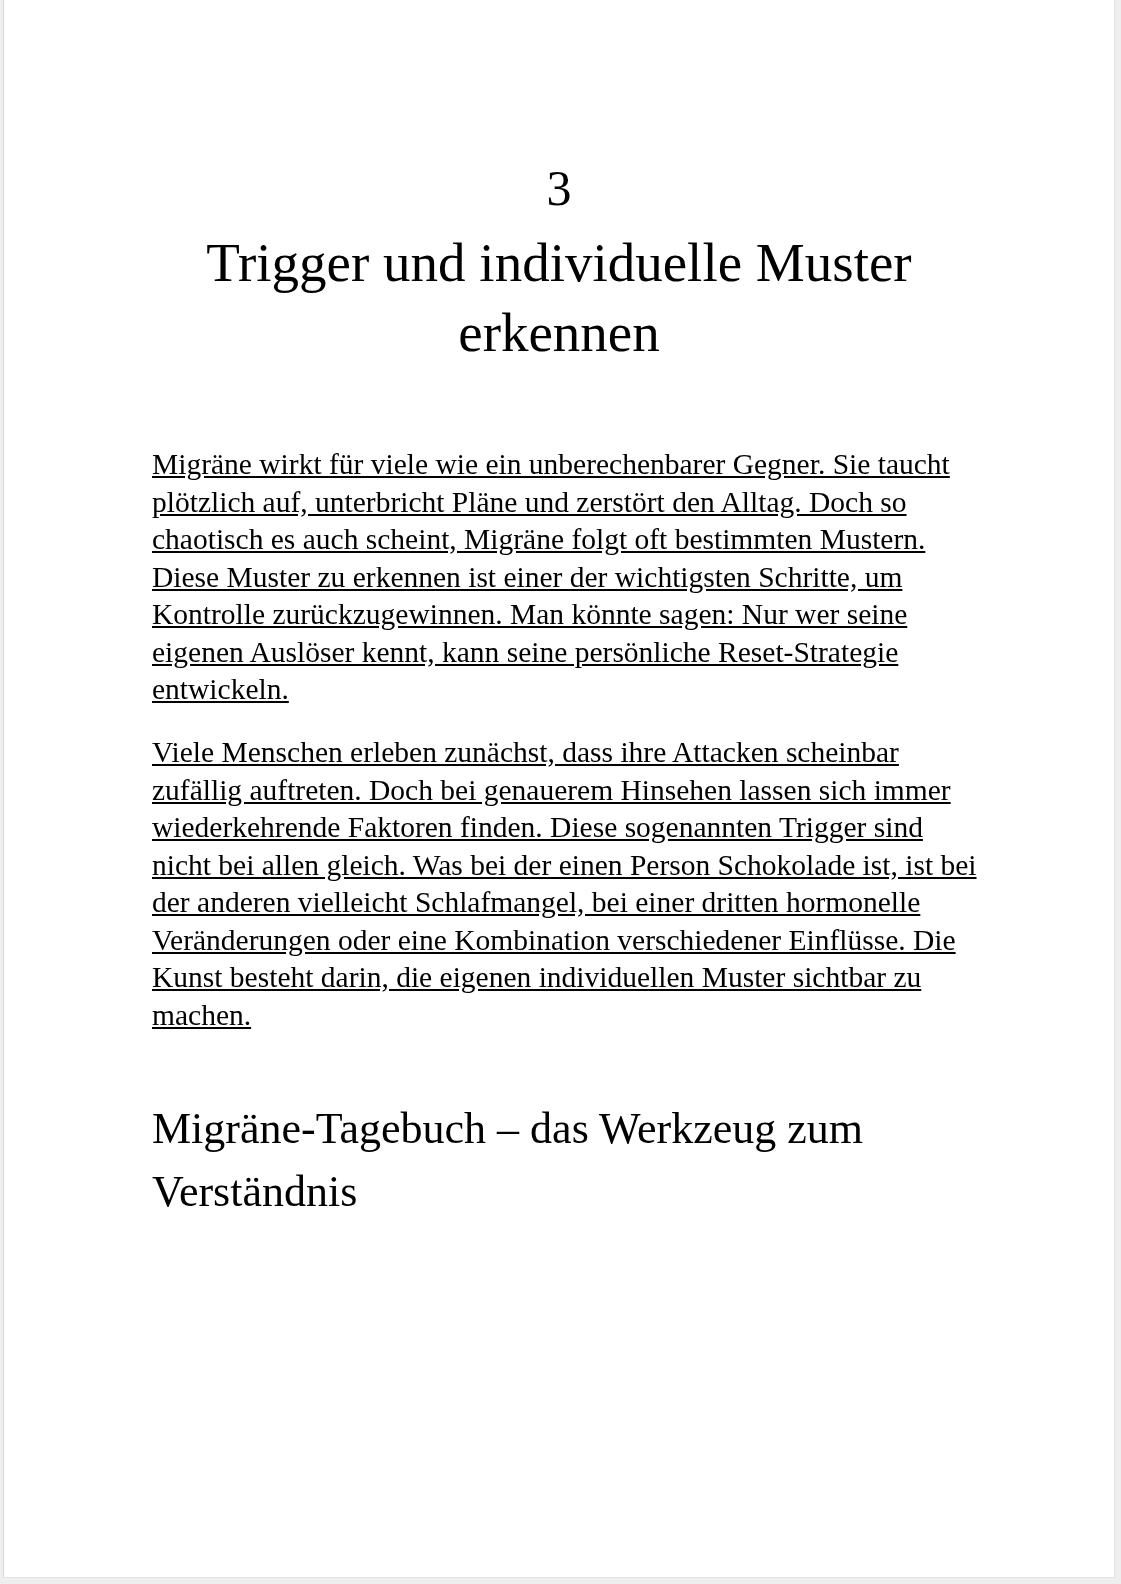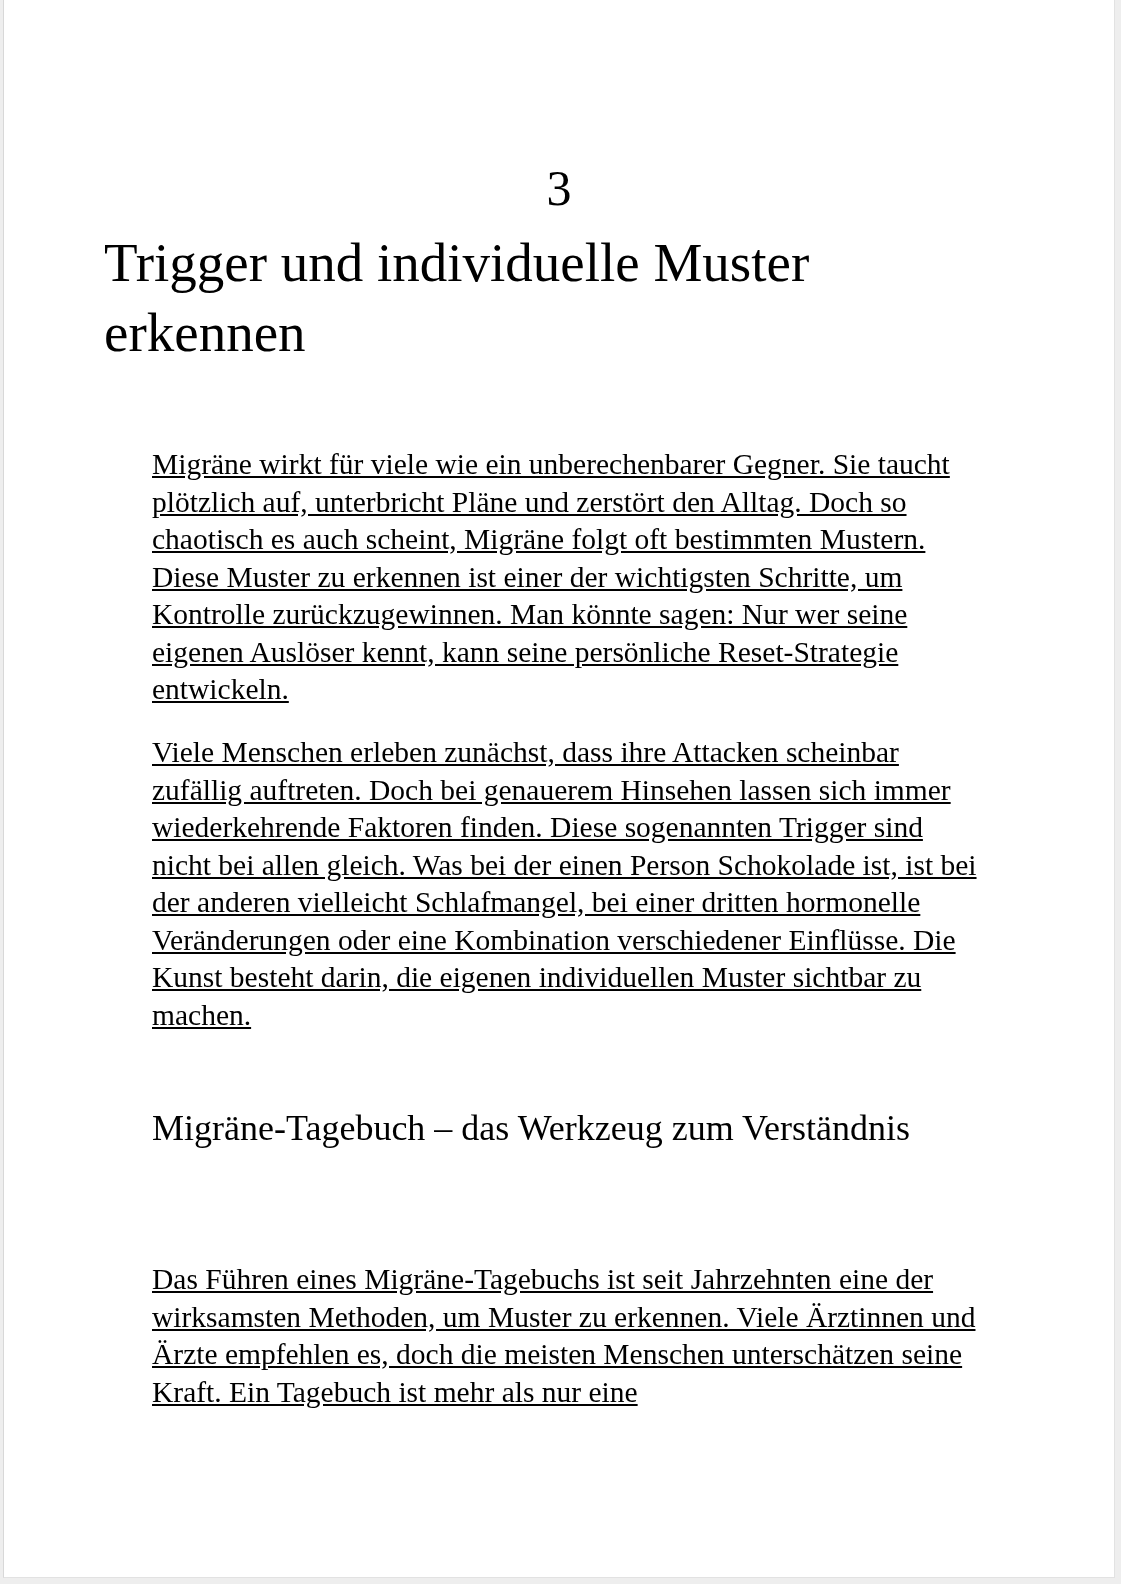--- a/index.html
+++ b/index.html
@@ -16,38 +16,37 @@
       border-bottom: 1px solid #e2e2e2;
       font-family: "Liberation Serif", "DejaVu Serif", serif;
       color: #000;
     }
     .chapter-number {
       position: absolute; left: 0; right: 0; top: 158px;
       text-align: center; font-size: 50px; line-height: 60px;
     }
     .chapter-title {
       position: absolute; left: 100px; right: 100px; top: 228px;
-      font-size: 55px; line-height: 70px;
+      text-align: center; font-size: 55px; line-height: 70px;
       margin: 0; font-weight: normal;
     }
     .para {
       position: absolute; left: 148px; width: 830px;
       font-size: 29.5px; line-height: 37.5px; margin: 0; text-decoration: underline;
     }
     .section-heading {
       position: absolute; left: 148px; width: 830px; top: 1097px;
-      font-size: 36px; line-height: 63px; margin: 0; font-weight: normal;
+      font-size: 44px; line-height: 63px; margin: 0; font-weight: normal;
     }
   </style>
 </head>
 <body>
 
 <div class="page">
   <div class="chapter-number">3</div>
   <h1 class="chapter-title">Trigger und individuelle Muster erkennen</h1>
 
   <p class="para" style="top:446px;">Migräne wirkt für viele wie ein unberechenbarer Gegner. Sie taucht plötzlich auf, unterbricht Pläne und zerstört den Alltag. Doch so chaotisch es auch scheint, Migräne folgt oft bestimmten Mustern. Diese Muster zu erkennen ist einer der wichtigsten Schritte, um Kontrolle zurückzugewinnen. Man könnte sagen: Nur wer seine eigenen Auslöser kennt, kann seine persönliche Reset-Strategie entwickeln.</p>
   <p class="para" style="top:734px;">Viele Menschen erleben zunächst, dass ihre Attacken scheinbar zufällig auftreten. Doch bei genauerem Hinsehen lassen sich immer wiederkehrende Faktoren finden. Diese sogenannten Trigger sind nicht bei allen gleich. Was bei der einen Person Schokolade ist, ist bei der anderen vielleicht Schlafmangel, bei einer dritten hormonelle Veränderungen oder eine Kombination verschiedener Einflüsse. Die Kunst besteht darin, die eigenen individuellen Muster sichtbar zu machen.</p>
 
   <h2 class="section-heading">Migräne-Tagebuch – das Werkzeug zum Verständnis</h2>
 
-  <p class="para" style="top:1261px;">Das Führen eines Migräne-Tagebuchs ist seit Jahrzehnten eine der wirksamsten Methoden, um Muster zu erkennen. Viele Ärztinnen und Ärzte empfehlen es, doch die meisten Menschen unterschätzen seine Kraft. Ein Tagebuch ist mehr als nur eine</p>
 </div>
 
 </body></html>

